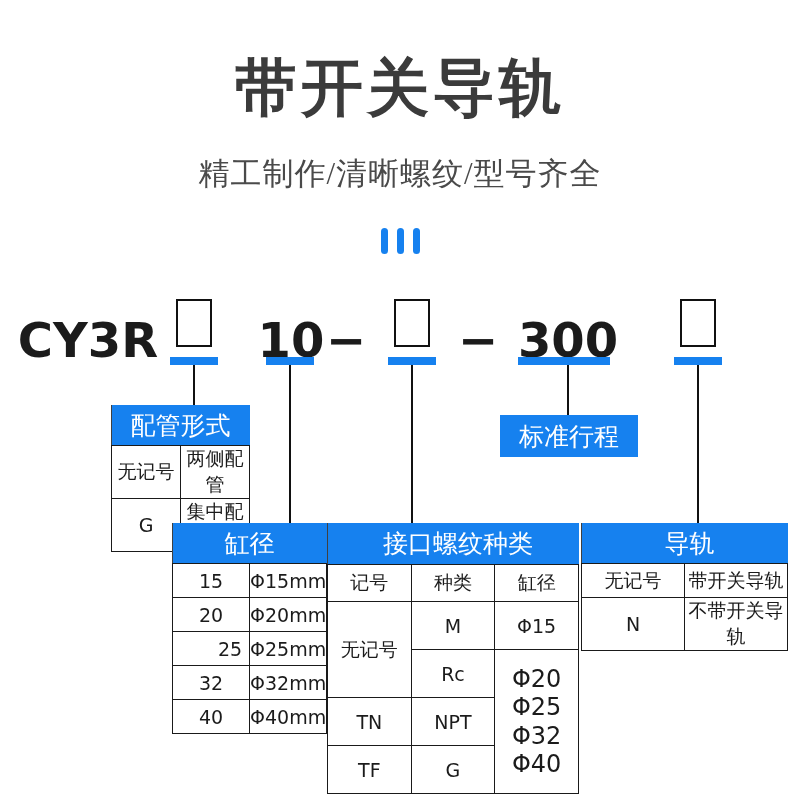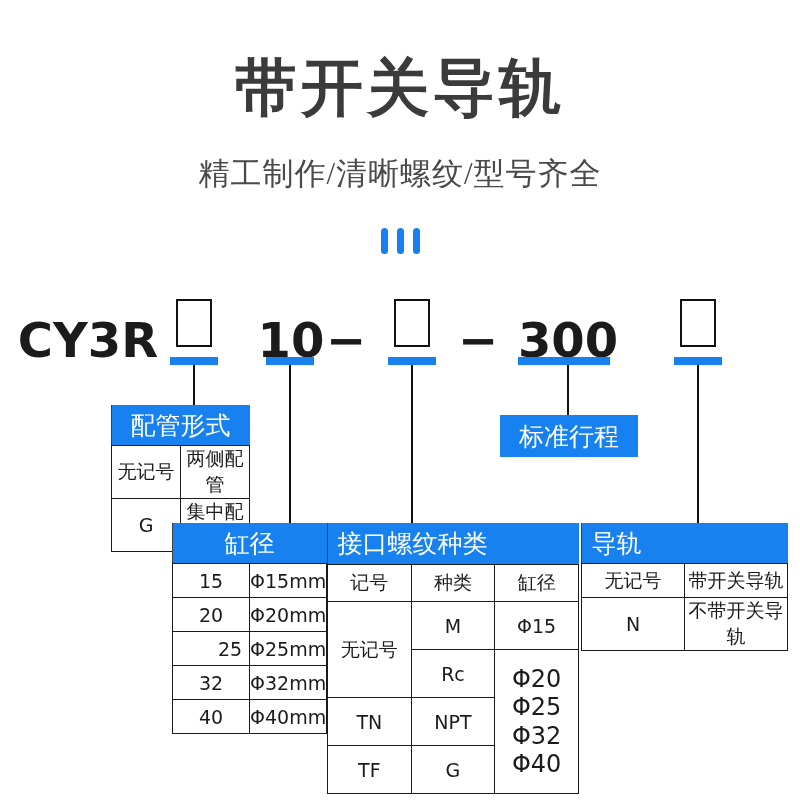--- a/index.html
+++ b/index.html
@@ -134,21 +134,21 @@
     font-family: "DejaVu Sans", "Liberation Sans", sans-serif;
     background: #ffffff;
   }
   .tbl td.hdr {
     background: #1681ef;
     color: #ffffff;
     font-size: 25px;
     border: none;
     line-height: 1;
   }
-  .tbl td.hdr.left { text-align: left; padding-left: 10px; }
+  .tbl td.hdr.left { text-align: center; padding-left: 10px; }
   .tbl td.multi {
     line-height: 1.18;
     font-size: 24px;
   }
 </style>
 </head>
 <body>
 
 <div id="page">
 

